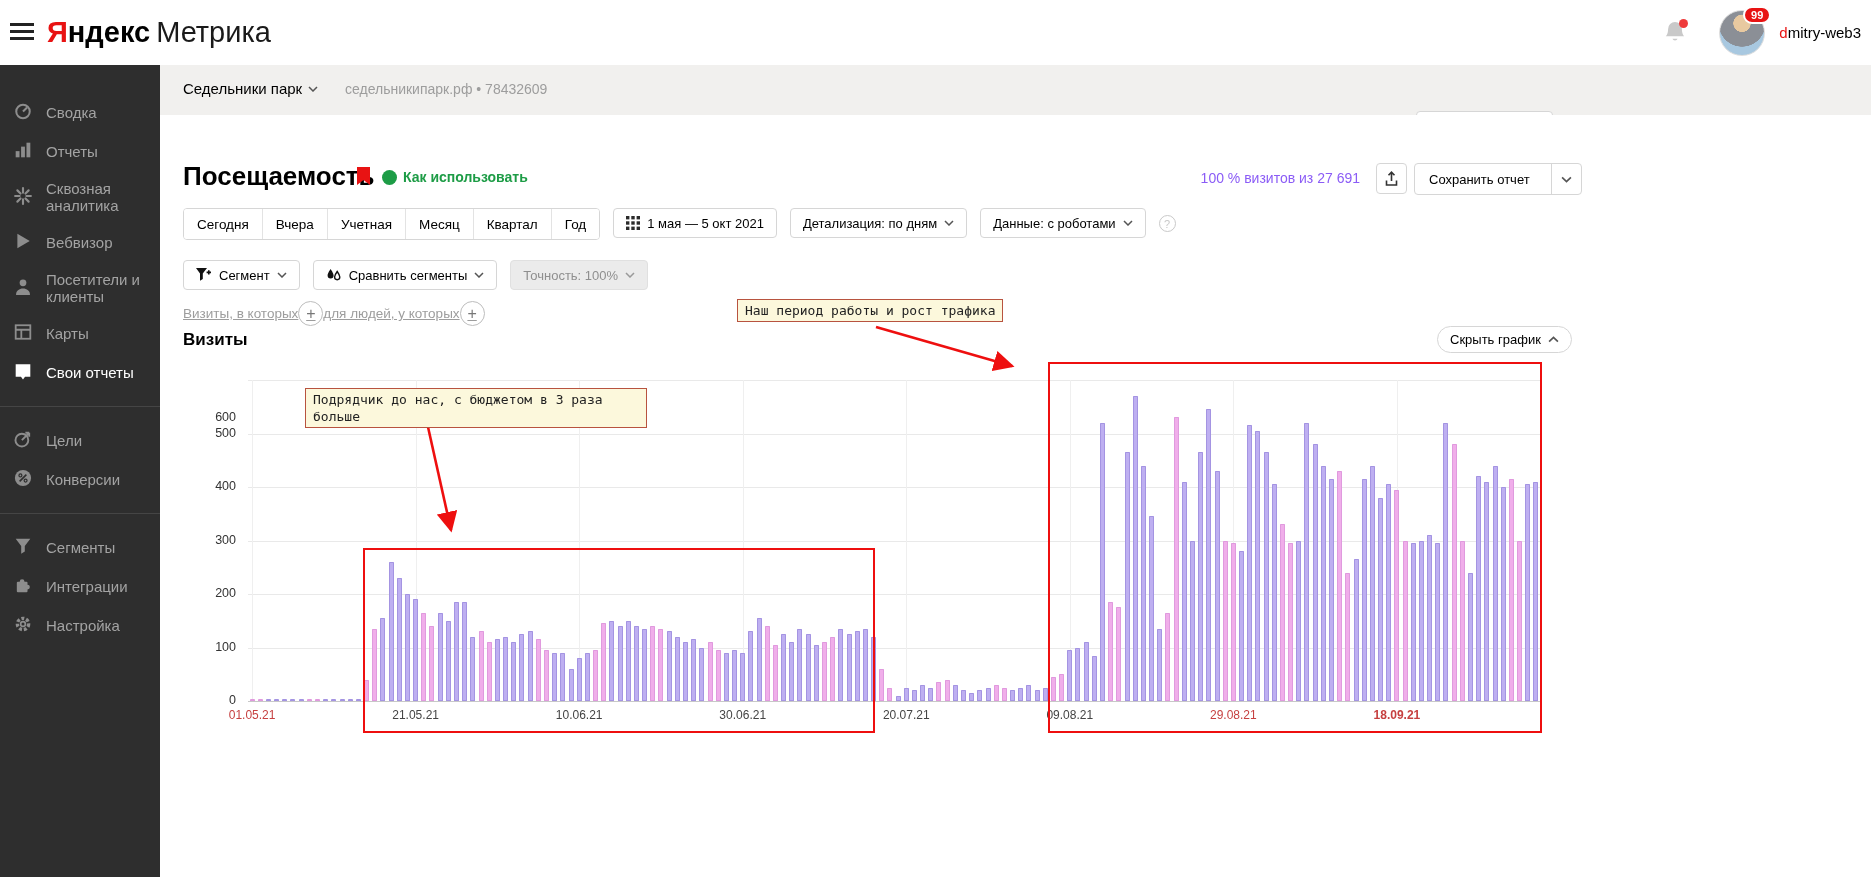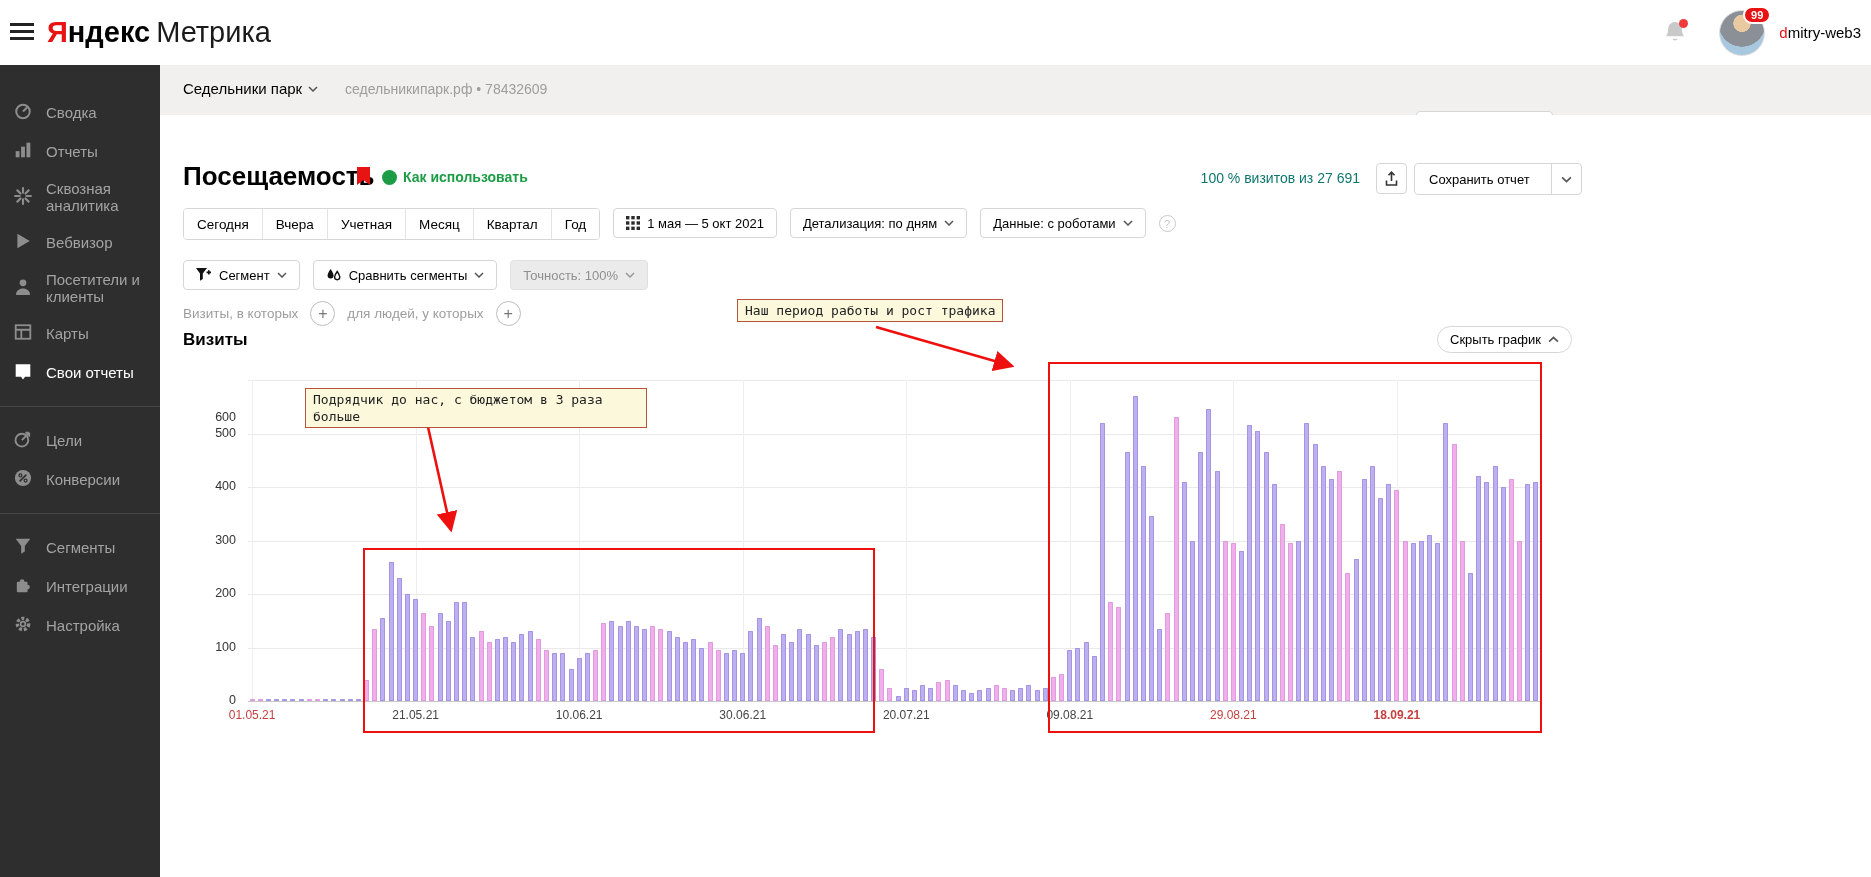--- a/index.html
+++ b/index.html
@@ -47,36 +47,36 @@
   .account-btn { position:absolute; right:318px; top:10px;margin-top:36px; }
 
   
   .main { position:absolute; left:160px; top:115px; width:1711px; height:762px; background:#fff; }
   .rtitle { position:absolute; left:23px; top:46px; font-size:26px; font-weight:bold; color:#000; }
   .bm-ic { position:absolute; left:196px; top:52px; color:#e81313; }
   .howto { position:absolute; left:222px; top:54px; display:flex; align-items:center; gap:6px; cursor:pointer; }
   .info-ic { width:15px; height:15px; border-radius:50%; background:#1d9c46; color:#fff; font-size:10px; font-weight:bold;
              display:flex; align-items:center; justify-content:center; font-family:"DejaVu Serif", serif; }
   .howto span { color:#1d9c46; font-size:14px; font-weight:bold; }
-  .visits-info { position:absolute; left:960px; top:55px; width:240px; text-align:right; color:#0f766e; font-size:14px; }
+  .visits-info { position:absolute; left:960px; top:55px; width:240px; text-align:right; color:#8b5cf6; font-size:14px; }
   .export-btn { position:absolute; left:1216px; top:48px; width:31px; height:31px; padding:0; justify-content:center; }
   .save-btn { position:absolute; left:1254px; top:48px; height:32px; padding:0; }
   .save-btn .lbl { padding:0 14px; }
   .save-btn .chev-cell { border-left:1px solid #d6d6d6; align-self:stretch; display:flex; align-items:center; padding:0 9px; }
 
   .row1 { position:absolute; left:23px; top:93px; display:flex; gap:13px; }
   .seg { display:flex; border:1px solid #d6d6d6; border-radius:4px; overflow:hidden; background:#fff; }
   .seg button { border:none; background:#fff; font-size:13.5px; padding:0 13px; height:30px; cursor:pointer;
                 border-left:1px solid #e3e3e3; font-family:"Liberation Sans", sans-serif; color:#000; }
   .seg button:first-child { border-left:none; }
   .qmark { width:17px; height:17px; border-radius:50%; border:1.4px solid #c9c9c9; color:#c9c9c9; font-size:11px;
            display:flex; align-items:center; justify-content:center; margin-top:7px; }
   .row2 { position:absolute; left:23px; top:145px; display:flex; gap:13px; }
   .btn.gray { background:#ebebeb; border-color:#e0e0e0; color:#8f8f8f; }
-  .row3 { position:absolute; left:23px; top:186px; display:flex; align-items:center; gap:12px; color:#9d9d9d; font-size:13.5px; }
+  .row3 { position:absolute; left:23px; top:186px; display:flex; align-items:center; color:#9d9d9d; font-size:13.5px;text-decoration:underline; }
   .pluscirc { width:25px; height:25px; border-radius:50%; border:1.4px solid #bdbdbd; background:#fff; color:#777;
               font-size:16px; line-height:1; display:flex; align-items:center; justify-content:center; cursor:pointer; }
 
   .chart-title { position:absolute; left:23px; top:215px; font-size:17px; font-weight:bold; color:#000; }
   .hide-pill { position:absolute; left:1277px; top:211px; height:27px; border-radius:14px; font-size:13px; }
 
   
   .plot { position:absolute; left:88px; top:265px; width:1292px; height:321px; }
   .gline { position:absolute; left:0; width:100%; height:1px; background:#e9e9e9; }
   .gline.base { background:#c8c8c8; }

